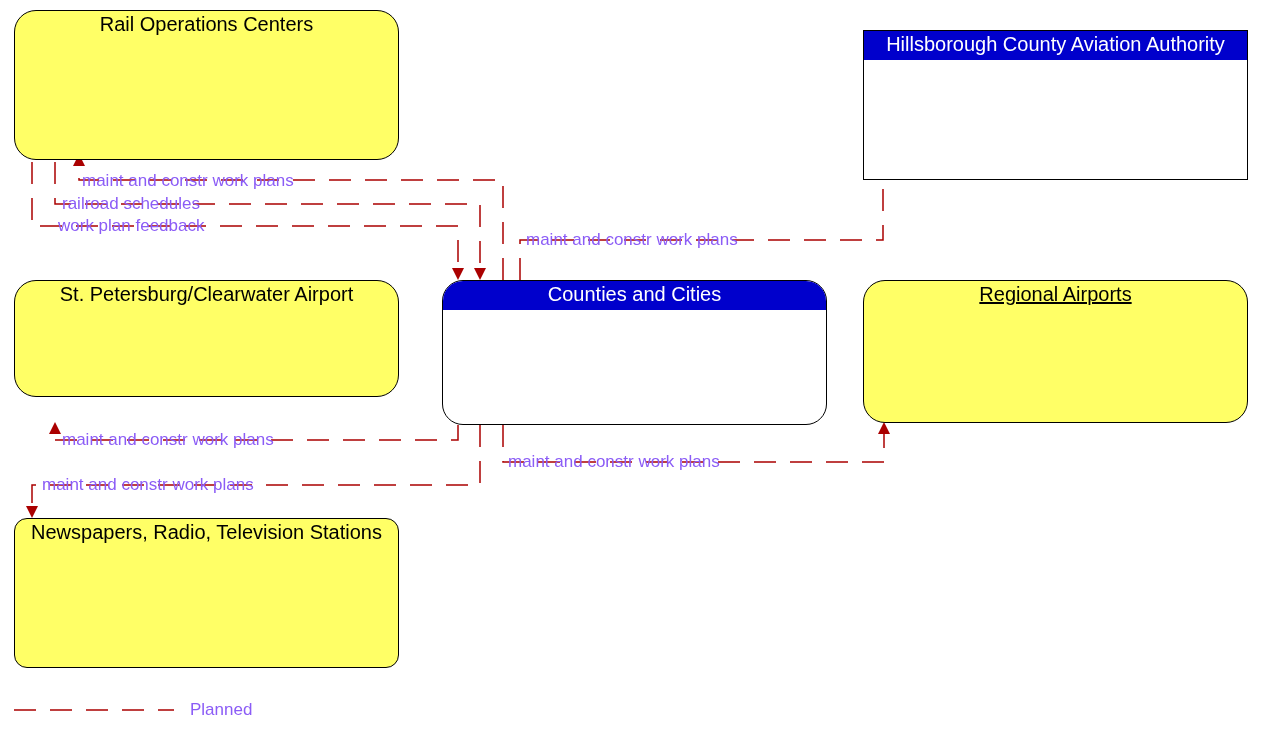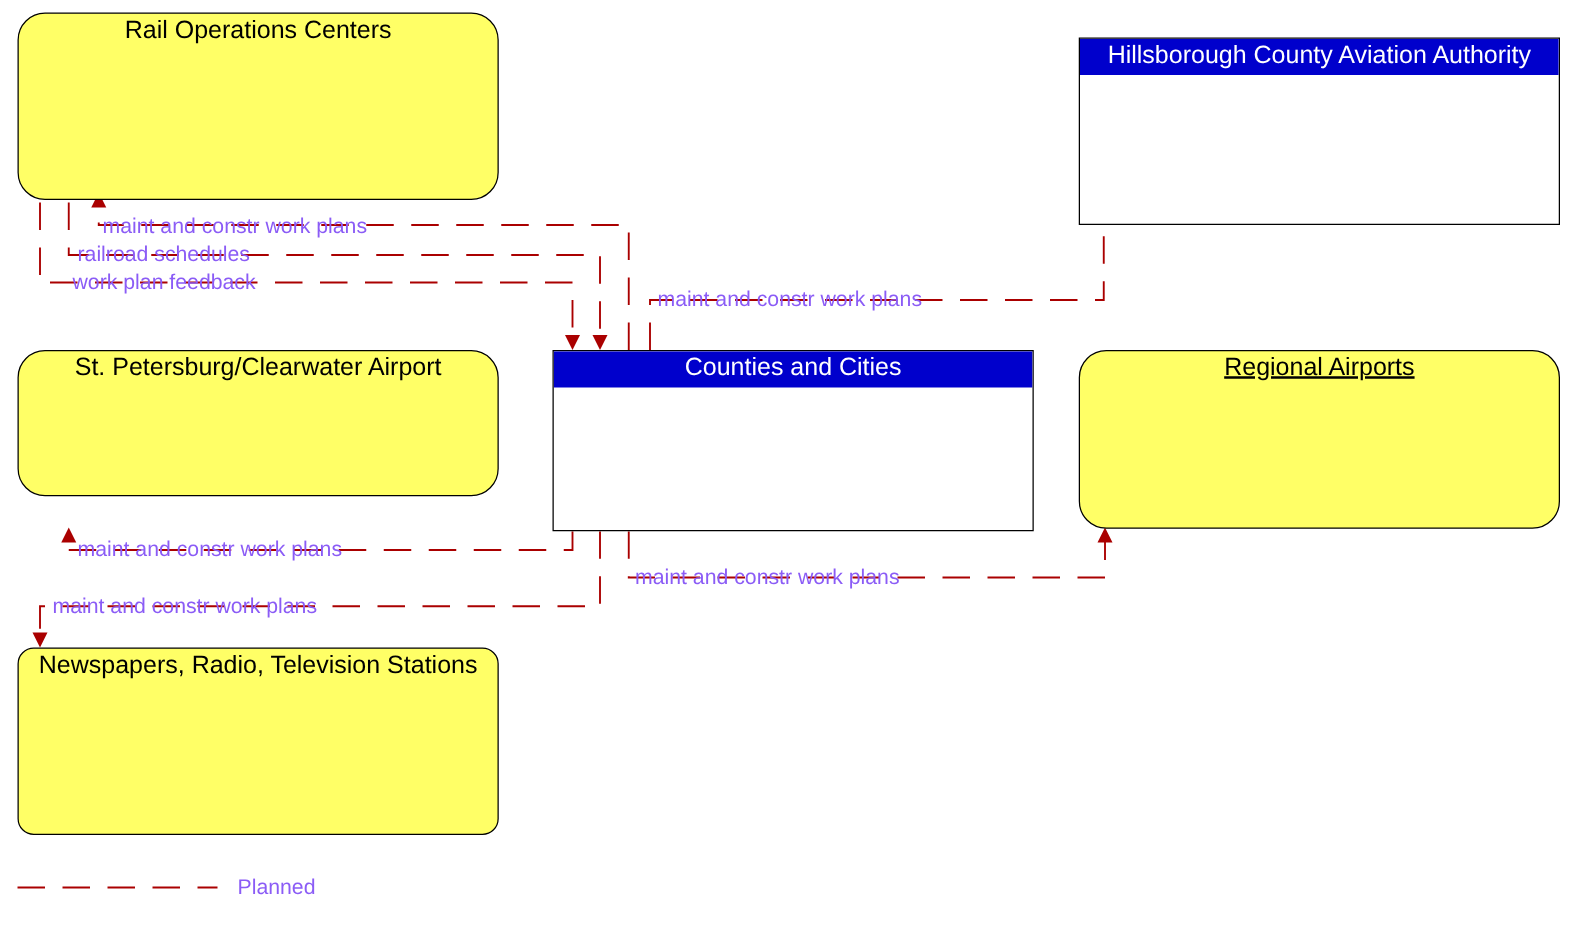--- a/index.html
+++ b/index.html
@@ -110,21 +110,21 @@
 </div>
 
 <div class="box white square" style="left:863px; top:10px;  width:385px; height:150px;margin-top:20px;">
   <div class="hdr">Hillsborough County Aviation Authority</div>
 </div>
 
 <div class="box yellow" style="left:14px;  top:280px; width:385px; height:117px;">
   <div class="title">St. Petersburg/Clearwater Airport</div>
 </div>
 
-<div class="box white square" style="left:442px; top:280px; width:385px; height:145px;">
+<div class="box white square" style="left:442px; top:280px; width:385px; height:145px;border-radius:21px;">
   <div class="hdr">Counties and Cities</div>
 </div>
 
 <div class="box yellow" style="left:863px; top:280px; width:385px; height:143px;text-decoration:underline;">
   <div class="title">Regional Airports</div>
 </div>
 
 <div class="box yellow" style="left:14px;  top:518px; width:385px; height:150px;border-radius:13px;">
   <div class="title">Newspapers, Radio, Television Stations</div>
 </div>

